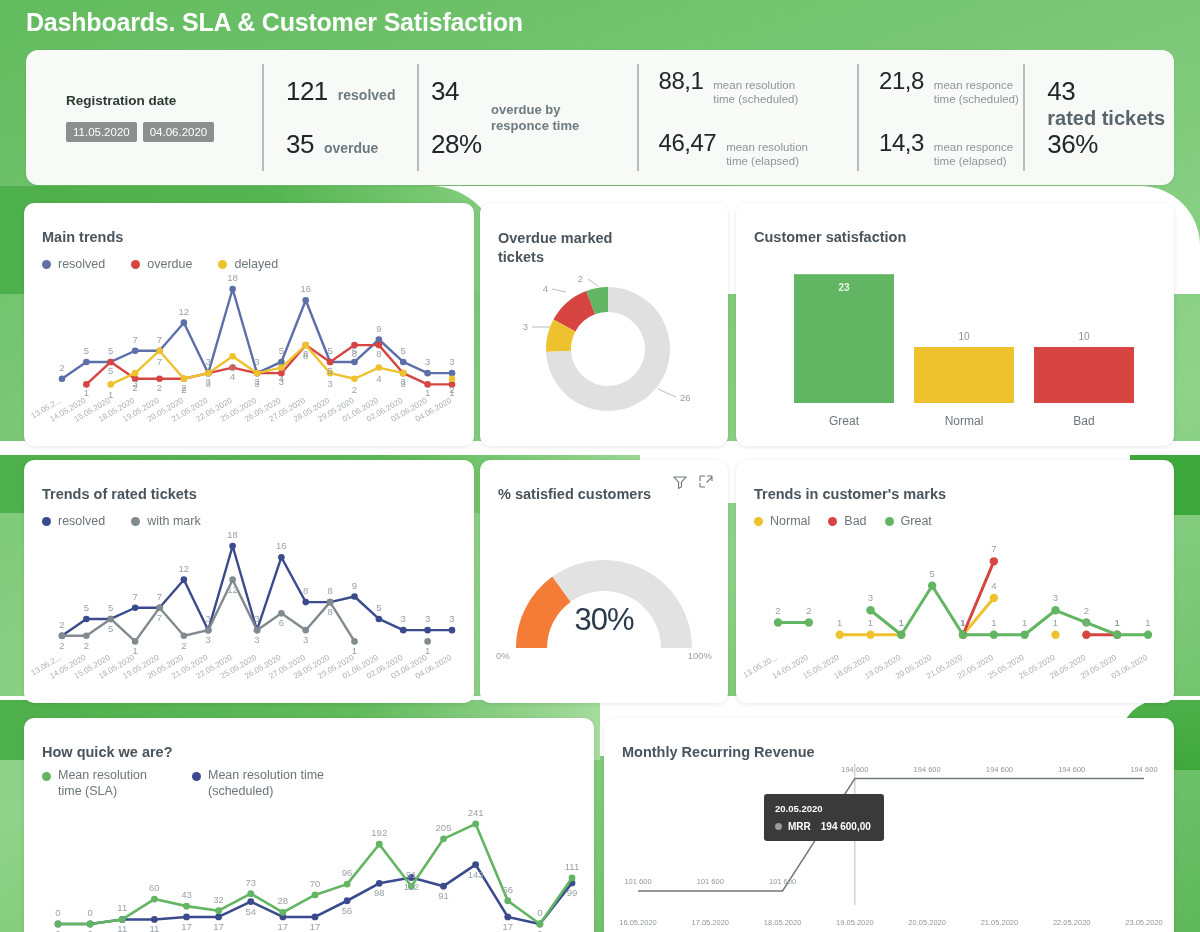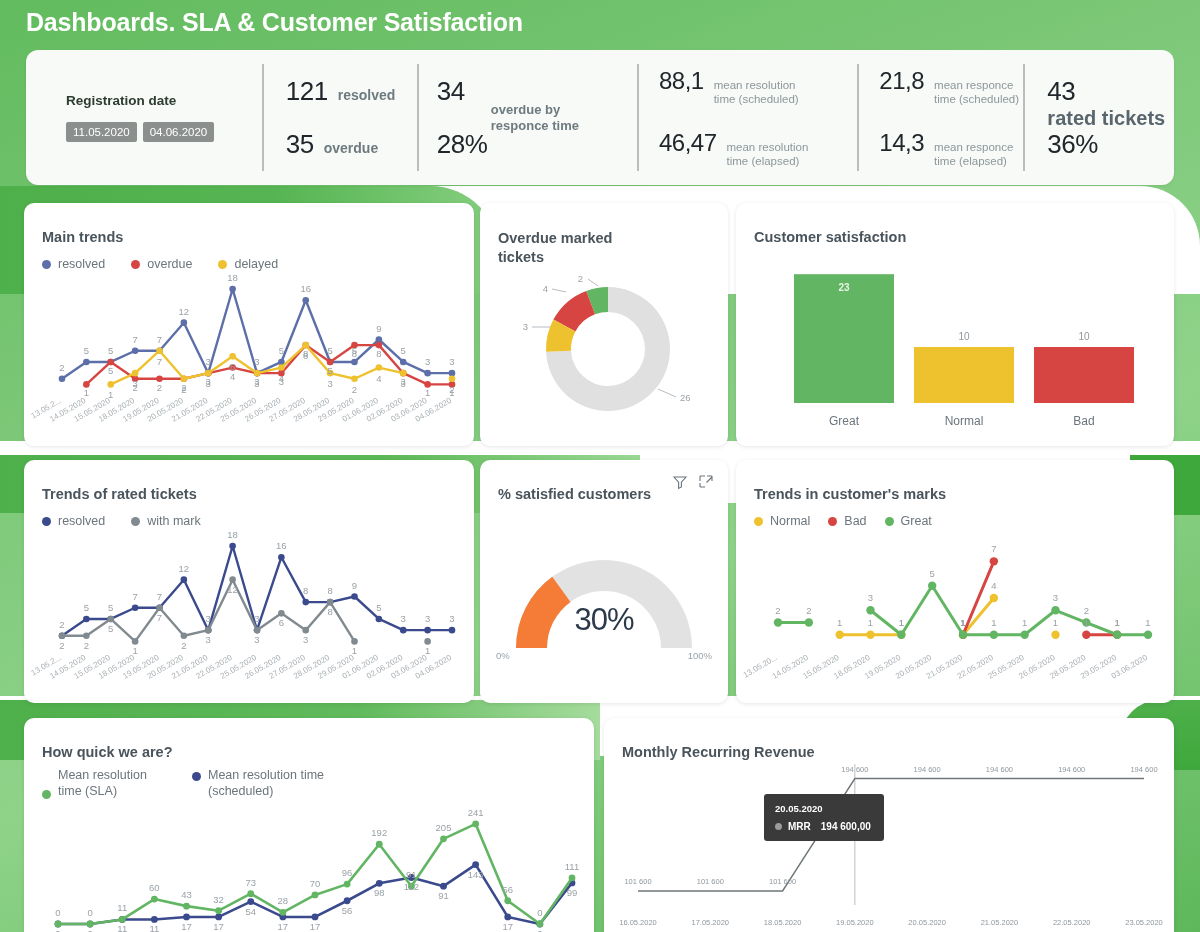--- a/index.html
+++ b/index.html
@@ -76,21 +76,21 @@
     padding:4px 7px; border-radius:2px;
   }
   .kpi-rows { display:flex; flex-direction:column; justify-content:center; gap:22px;margin-left:44px; }
   .kpi-row { display:flex; align-items:baseline; gap:10px; }
   .kpi-num { font-size:26px; color:#20262b; font-weight:400; letter-spacing:-.5px; }
   .kpi-num.sm { font-size:24px; }
   .kpi-lbl { font-size:14px; color:#6d7a80; font-weight:bold; }
   .kpi-lbl.thin { font-size:11.5px; font-weight:400; color:#8d979c; line-height:1.25; }
 
   .kpi-resolved { width:175px; padding-left:24px; }
-  .kpi-overdue-rt { width:200px; padding-left:20px; position:relative; }
+  .kpi-overdue-rt { width:200px; padding-left:14px; position:relative; }
   .kpi-overdue-rt .stack { display:flex; flex-direction:column; gap:22px; }
   .kpi-overdue-rt .center-lbl {
     position:absolute; left:74px; top:50%; transform:translateY(-50%);
     font-size:13px; font-weight:bold; color:#6d7a80; line-height:1.25;
   }
   .kpi-res-time { width:200px; padding-left:22px; }
   .kpi-resp-time { width:188px; padding-left:22px; }
   .kpi-rated { width:170px; padding-left:24px; position:relative; }
   .kpi-rated .center-lbl {
     position:absolute; left:24px; top:50%; transform:translateY(-50%);
@@ -602,21 +602,21 @@
       <text x="350.3333333333333" y="131" class="xlabel" text-anchor="end" transform="rotate(-30 350.3333333333333 131)">28.05.2020</text>
       <text x="381.1666666666667" y="131" class="xlabel" text-anchor="end" transform="rotate(-30 381.1666666666667 131)">29.05.2020</text>
       <text x="412" y="131" class="xlabel" text-anchor="end" transform="rotate(-30 412 131)">03.06.2020</text>
     </svg>
 </div>
 
 <div class="card" id="card-howquick">
   <div class="card-pad">
     <div class="card-title">How quick we are?</div>
     <div class="legend" style="gap:22px;align-items:flex-start;margin-top:8px">
-      <span class="legend-item" style="align-items:flex-end">
+      <span class="legend-item" style="align-items:flex-start">
         <i class="dot" style="background:#62b562;margin-top:4px"></i>
         <span style="line-height:1.25;width:112px">Mean resolution time (SLA)</span>
       </span>
       <span class="legend-item" style="align-items:flex-start">
         <i class="dot" style="background:#3a4a8c;margin-top:4px"></i>
         <span style="line-height:1.25;width:120px">Mean resolution time (scheduled)</span>
       </span>
     </div>
   </div>
   <svg id="svg-howquick" width="570" height="160" style="position:absolute;left:0;top:72px">

